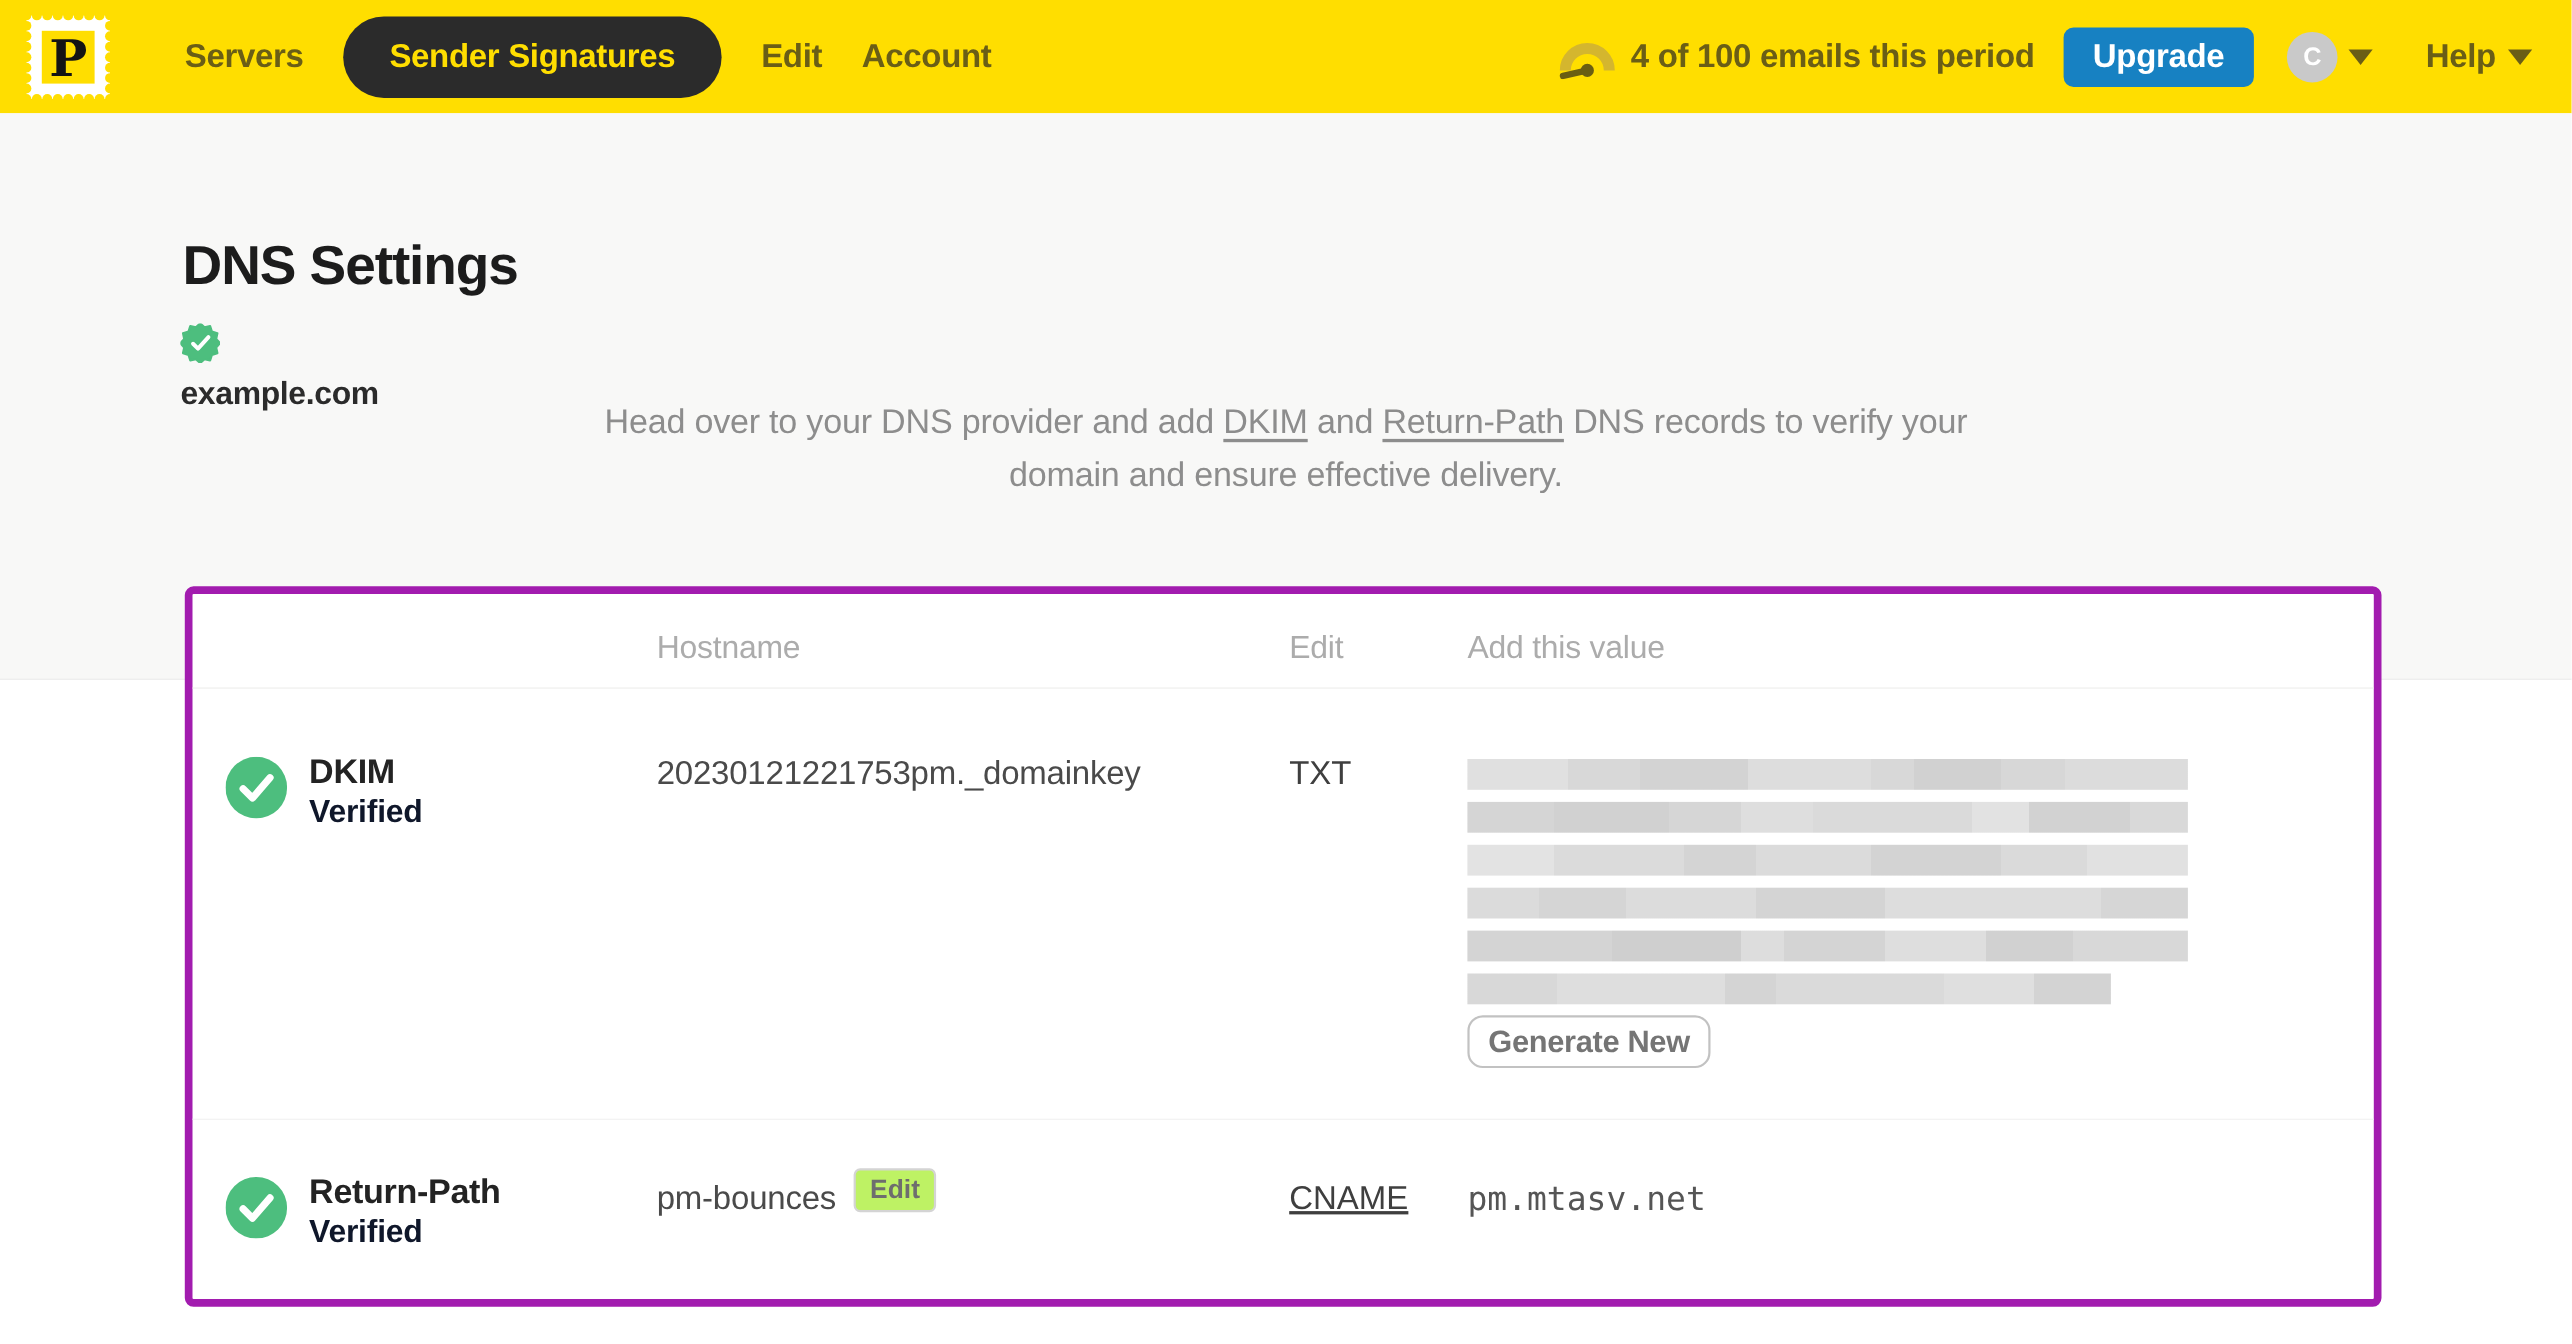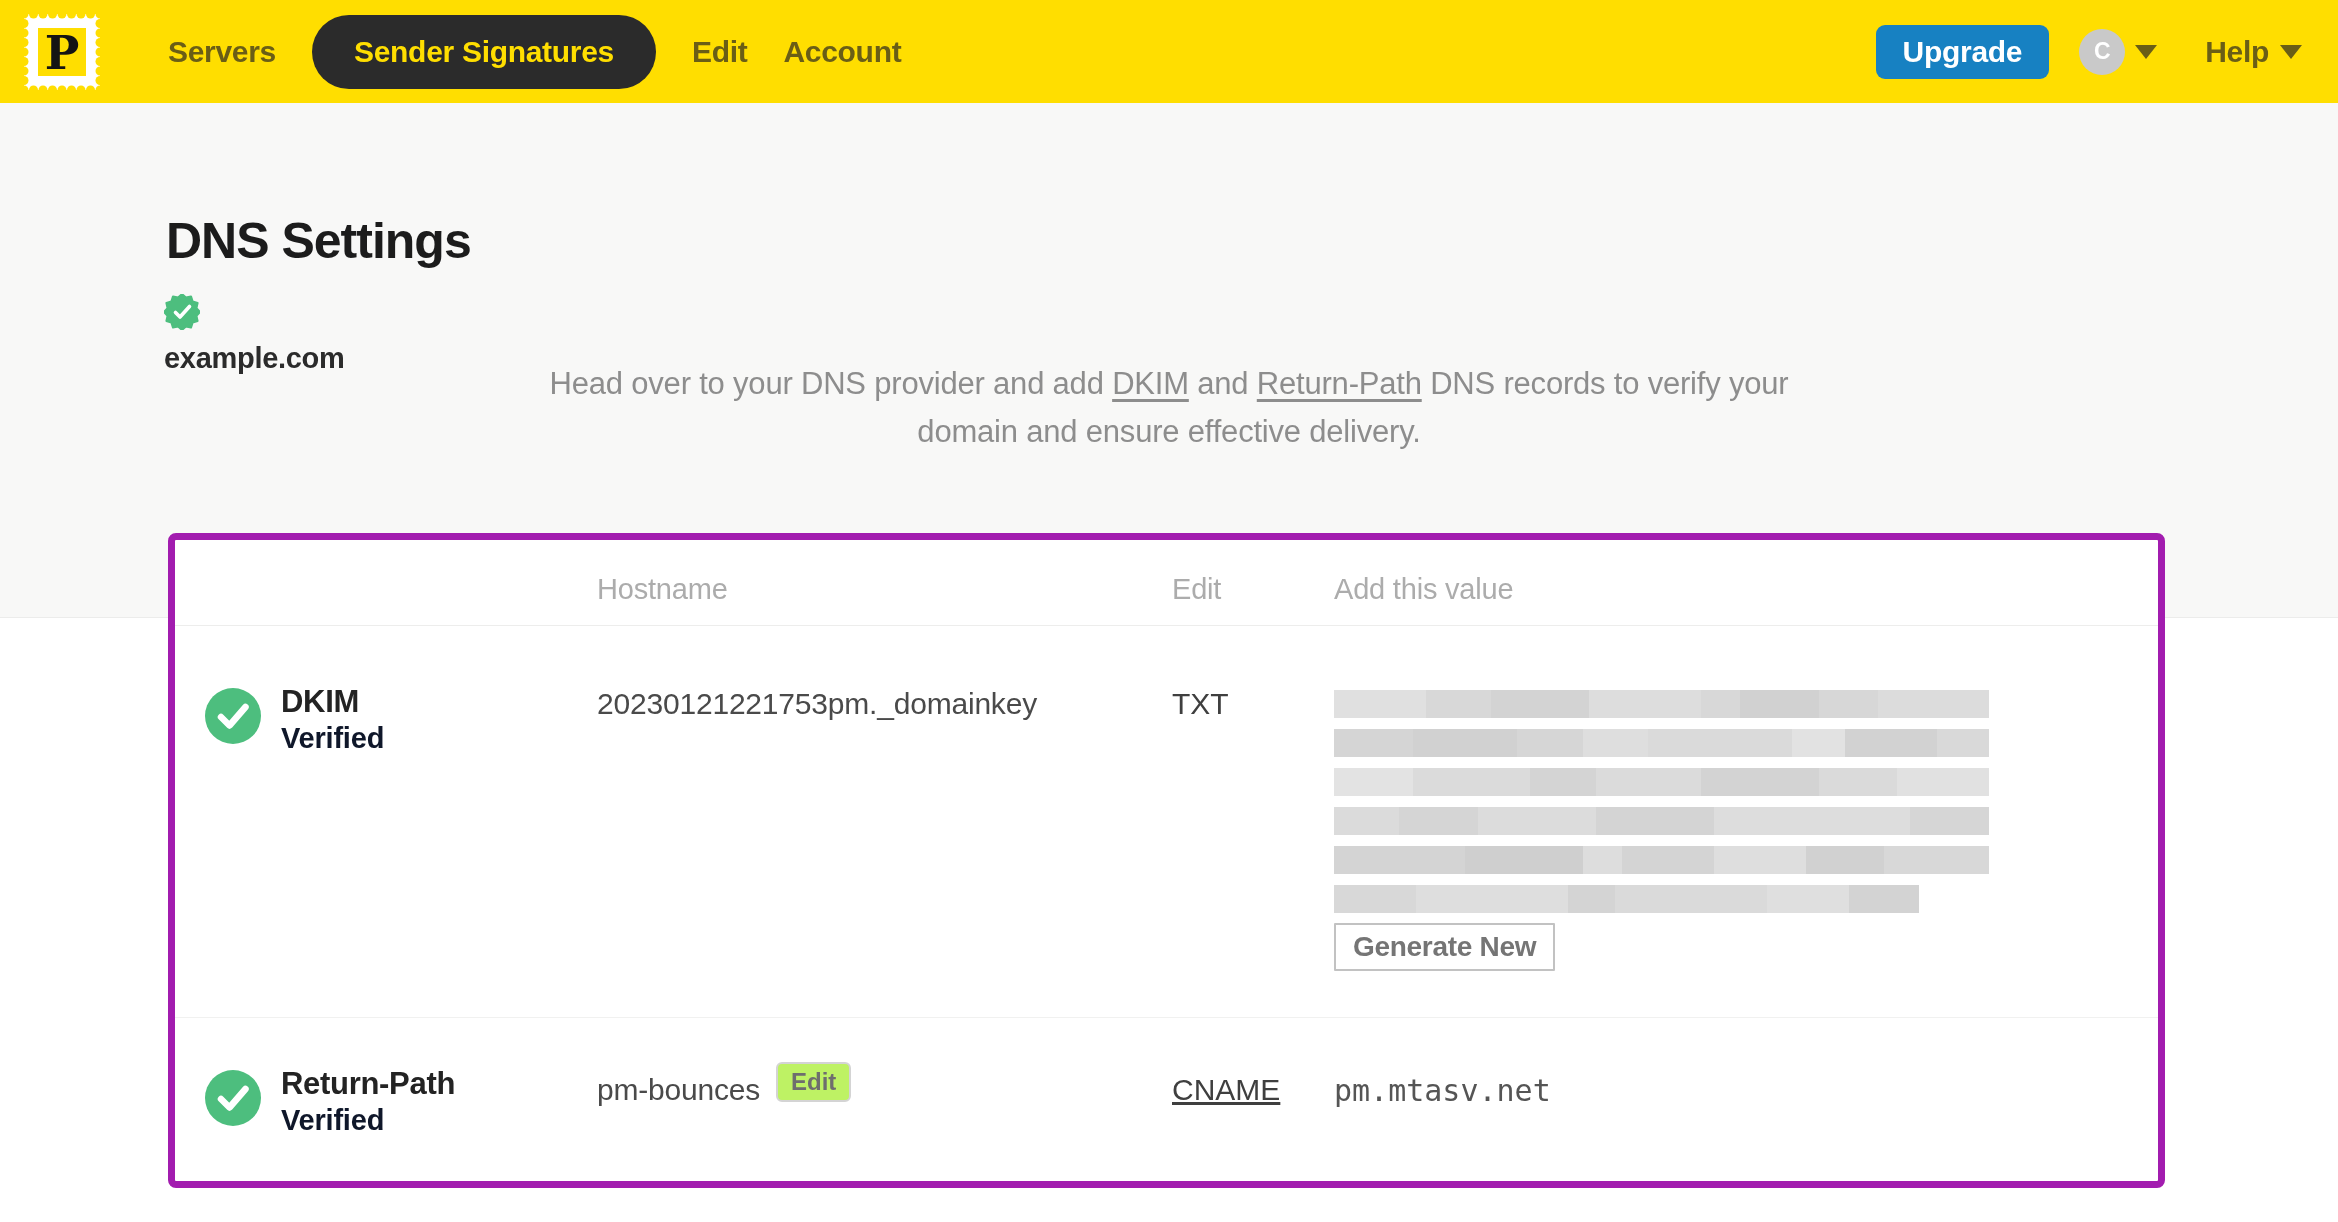--- a/index.html
+++ b/index.html
@@ -95,21 +95,21 @@
   .bar:nth-child(1){background:linear-gradient(90deg,#E0E0E0 0 14%,#D8D8D8 14% 24%,#D3D3D3 24% 39%,#DDDDDD 39% 56%,#D8D8D8 56% 62%,#D1D1D1 62% 74%,#D7D7D7 74% 83%,#DCDCDC 83% 100%);}
   .bar:nth-child(2){background:linear-gradient(90deg,#D5D5D5 0 12%,#D1D1D1 12% 28%,#D6D6D6 28% 38%,#DEDEDE 38% 48%,#DADADA 48% 70%,#E2E2E2 70% 78%,#D2D2D2 78% 92%,#D9D9D9 92% 100%);}
   .bar:nth-child(3){background:linear-gradient(90deg,#E3E3E3 0 12%,#DBDBDB 12% 30%,#D4D4D4 30% 40%,#DBDBDB 40% 56%,#D3D3D3 56% 74%,#DADADA 74% 86%,#E1E1E1 86% 100%);}
   .bar:nth-child(4){background:linear-gradient(90deg,#DBDBDB 0 10%,#D5D5D5 10% 22%,#DCDCDC 22% 40%,#D4D4D4 40% 58%,#DDDDDD 58% 88%,#D6D6D6 88% 100%);}
   .bar:nth-child(5){background:linear-gradient(90deg,#D4D4D4 0 20%,#CFCFCF 20% 38%,#DDDDDD 38% 44%,#D4D4D4 44% 58%,#DEDEDE 58% 72%,#D1D1D1 72% 84%,#D8D8D8 84% 100%);}
   .bar:nth-child(6){width:585px;background:linear-gradient(90deg,#D8D8D8 0 14%,#DEDEDE 14% 40%,#D4D4D4 40% 48%,#DADADA 48% 74%,#DFDFDF 74% 88%,#D3D3D3 88% 100%);}
 
   .generate-btn {
     position:absolute; left:1159px; top:383px; padding:6px 17px;
     font-size:28px; font-weight:bold; color:#757575; background:#ffffff;
-    border:2px solid #C2C2C2; border-radius:1px;
+    border:2px solid #C2C2C2; border-radius:14px;
     font-family:"Liberation Sans", sans-serif; cursor:pointer; letter-spacing:-0.3px;
   }
   .edit-btn {
     position:absolute; left:601px; top:522px; padding:4px 13px;
     font-size:24px; font-weight:bold; color:#6E6E6E; background:#bef264;
     border:2px solid #D4D4D4; border-radius:6px;
     font-family:"Liberation Sans", sans-serif; cursor:pointer;
   }
   .mono-value {
     position:absolute; left:1159px; top:533px;
@@ -165,20 +165,28 @@
     </div>
 
     <nav class="nav-links">
       <a class="nav-link">Servers</a>
       <a class="nav-link active">Sender Signatures</a>
       <a class="nav-link">Edit</a>
       <a class="nav-link">Account</a>
     </nav>
 
     <div class="nav-right">
+      <div class="usage">
+        <svg width="52" height="40" viewBox="0 0 52 40">
+          <path d="M6 32 A20 20 0 0 1 46 32" fill="none" stroke="#D4B62E" stroke-width="10"></path>
+          <line x1="26" y1="32" x2="4" y2="37" stroke="#6A5E12" stroke-width="6" stroke-linecap="round"></line>
+          <circle cx="26" cy="32" r="6" fill="#6A5E12"></circle>
+        </svg>
+        <span>4 of 100 emails this period</span>
+      </div>
       <button class="upgrade-btn">Upgrade</button>
       <div class="avatar-group">
         <div class="avatar">C</div>
         <div class="caret"></div>
       </div>
       <div class="help-group">
         <span class="help-label">Help</span>
         <div class="caret"></div>
       </div>
     </div>

